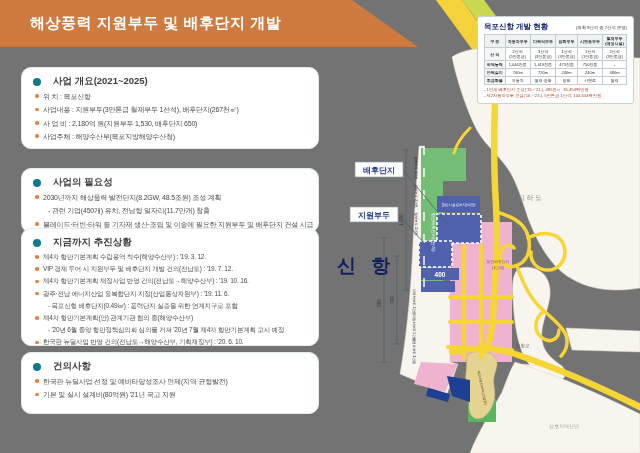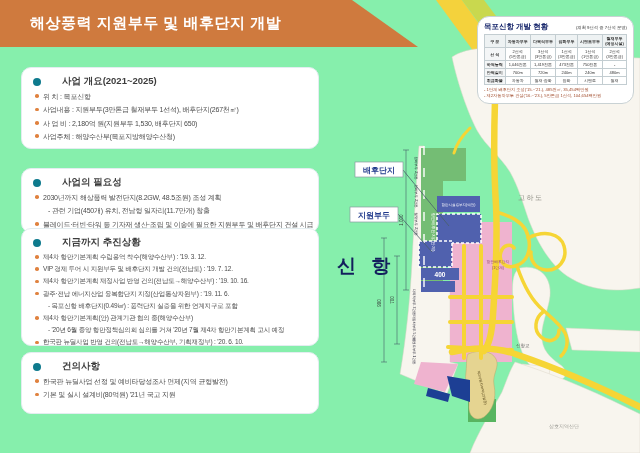--- a/index.html
+++ b/index.html
@@ -1,38 +1,38 @@
 <!DOCTYPE html>
 <html><head>
 <meta charset="utf-8">
 <style>
   html,body{margin:0;padding:0;background:#6fb9c4;}
-  .page{position:relative;width:640px;height:453px;background:#86efac;overflow:hidden;
+  .page{position:relative;width:640px;height:453px;background:#737373;overflow:hidden;
         font-family:"Liberation Sans",sans-serif;}
   
   .banner{position:absolute;left:0;top:0;width:418px;height:47px;background:#cf7a3e;
           clip-path:polygon(0 0,352px 0,418px 47px,0 47px);z-index:4;}
   .banner-title{position:absolute;left:30px;top:14px;color:#fff;font-weight:bold;
                 font-size:15px;letter-spacing:.5px;white-space:nowrap;}
   
   .box{position:absolute;left:21px;width:298px;background:#fff;border-radius:10px;
        padding:7px 11px;box-sizing:border-box;z-index:3;border:1px solid #e3edf0;}
   .box1{top:67px;height:82px}.box2{top:168px;height:65px}
   .box3{top:228px;height:118px}.box4{top:352px;height:62px}
-  .box-head{display:flex;align-items:center;gap:21px;font-size:9.5px;font-weight:bold;
+  .box-head{display:flex;align-items:center;gap:12px;font-size:9.5px;font-weight:bold;
             color:#3c3c3c;margin-bottom:4px;white-space:nowrap;}
   .dot-lg{width:8px;height:8px;border-radius:50%;background:#0e7a8d;flex:0 0 auto;}
   .item{position:relative;padding-left:10px;font-size:7px;color:#4a4a4a;margin-top:3.4px;
         letter-spacing:-0.2px;white-space:nowrap;}
   .item .dot{position:absolute;left:2px;top:2.2px;width:3.6px;height:3.6px;border-radius:50%;
              background:#e0823f;}
   .item.sub{padding-left:15px;}
   .box3 .item{font-size:6.5px;margin-top:3.2px;}
   
-  .card{position:absolute;left:477px;top:16px;width:157px;background:#fff;border-radius:12px;
+  .card{position:absolute;left:477px;top:16px;width:157px;background:#fff;border-radius:3px;
         border:1px solid #c9d2d4;padding:5px 6px 4px 6px;box-sizing:border-box;z-index:4;}
   .card-head{display:flex;justify-content:space-between;align-items:baseline;}
   .card-title{font-size:7.5px;font-weight:bold;color:#1b2a6e;white-space:nowrap;}
   .card-note{font-size:4.3px;color:#333;white-space:nowrap;}
   table{width:100%;border-collapse:collapse;margin-top:2px;}
   th,td{border:1px solid #c3cdd1;font-size:4px;text-align:center;padding:1px 0;
         white-space:pre-line;color:#333;line-height:1.25;}
   th{background:#eef2f3;font-weight:bold;}
   td.rowlabel{background:#f4f6f7;font-weight:bold;}
   .fnote{font-size:4.2px;color:#a04a2a;margin-top:1.6px;line-height:1.25;white-space:nowrap;}

